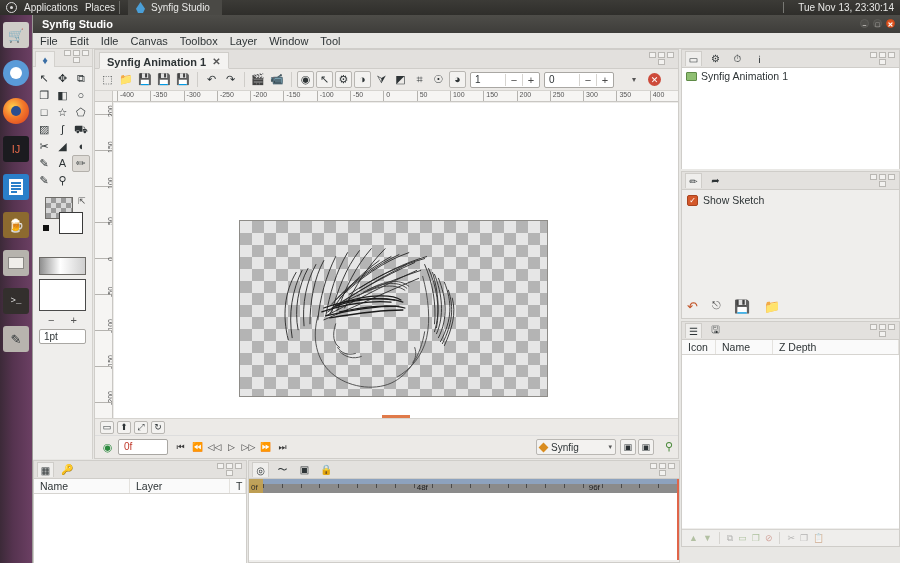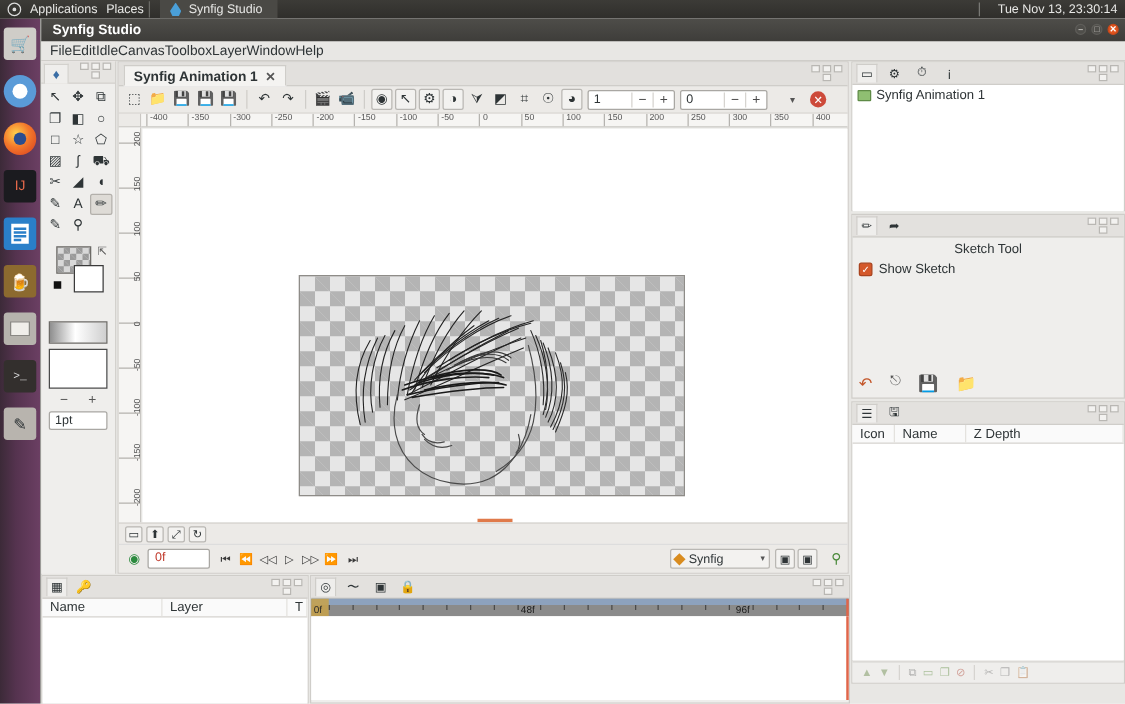--- a/index.html
+++ b/index.html
@@ -68,21 +68,21 @@
   .win-btns { position: absolute; right: 5px; top: 4px; display: flex; gap: 4px; }
   .wb { width: 9px; height: 9px; border-radius: 50%; background: #4f4e4a;
         border: 1px solid #5e5d59; position: relative; }
   .wb.close { background: #e0551f; border-color: #c8481a; }
   .wb-g { position: absolute; left: 50%; top: 50%; transform: translate(-50%,-50%);
           font-size: 7px; color: #c9c7c3; line-height: 1; }
   .wb.close .wb-g { color: #fff; }
 
   .menubar {
     height: 16px; background: #e8e7e4; border-bottom: 1px solid #cfcdc9;
-    display: flex; align-items: center; padding-left: 7px; font-size: 11px;
+    display: flex; align-items: center; padding-left: 7px; gap: 12px; font-size: 11px;
   }
   .menubar span { cursor: default; }
 
   
   .toolbox {
     position: absolute; left: 33px; top: 49px; width: 60px; height: 410px;
     background: #efeeec; border-right: 1px solid #d3d1cd;
   }
   .tb-tabrow { height: 18px; position: relative; border-bottom: 1px solid #d3d1cd; background: #e6e4e1; }
   .tb-tab { position: absolute; left: 2px; top: 2px; width: 20px; height: 16px; background: #efeeec;
@@ -293,21 +293,21 @@
     </div>
 
     <div class="menubar">
       <span>File</span>
       <span>Edit</span>
       <span>Idle</span>
       <span>Canvas</span>
       <span>Toolbox</span>
       <span>Layer</span>
       <span>Window</span>
-      <span>Help</span>
+      <span>Tool</span>
     </div>
   </div>
 
   <div class="toolbox">
     <div class="tb-tabrow">
       <div class="tb-tab">
         <span style="color:#3a6ea5;font-size:11px">♦</span>
       </div>
       <div class="tb-drop">
         <span class="dotbox" style="left:2px;top:0"></span>
@@ -628,21 +628,20 @@
             <span>➦</span>
           </div>
           <div class="p-drop">
           <span class="dotbox" style="left:2px;top:1px"></span>
           <span class="dotbox" style="left:11px;top:1px"></span>
           <span class="dotbox" style="left:20px;top:1px"></span>
           <span class="dotbox" style="left:11px;top:8px"></span>
         </div>
       </div>
       <div style="position:relative;height:129px">
-        <div class="sketch-title">Sketch Tool</div>
         <div class="chk-row">
           <span class="chk">
               <span>✓</span>
             </span>
           <span>Show Sketch</span>
         </div>
         <div class="sketch-btns">
           <span style="color:#c3562a">↶</span>
           <span style="color:#555;font-size:11px">⎋</span>
           <span style="color:#5b8a3c">💾</span>

